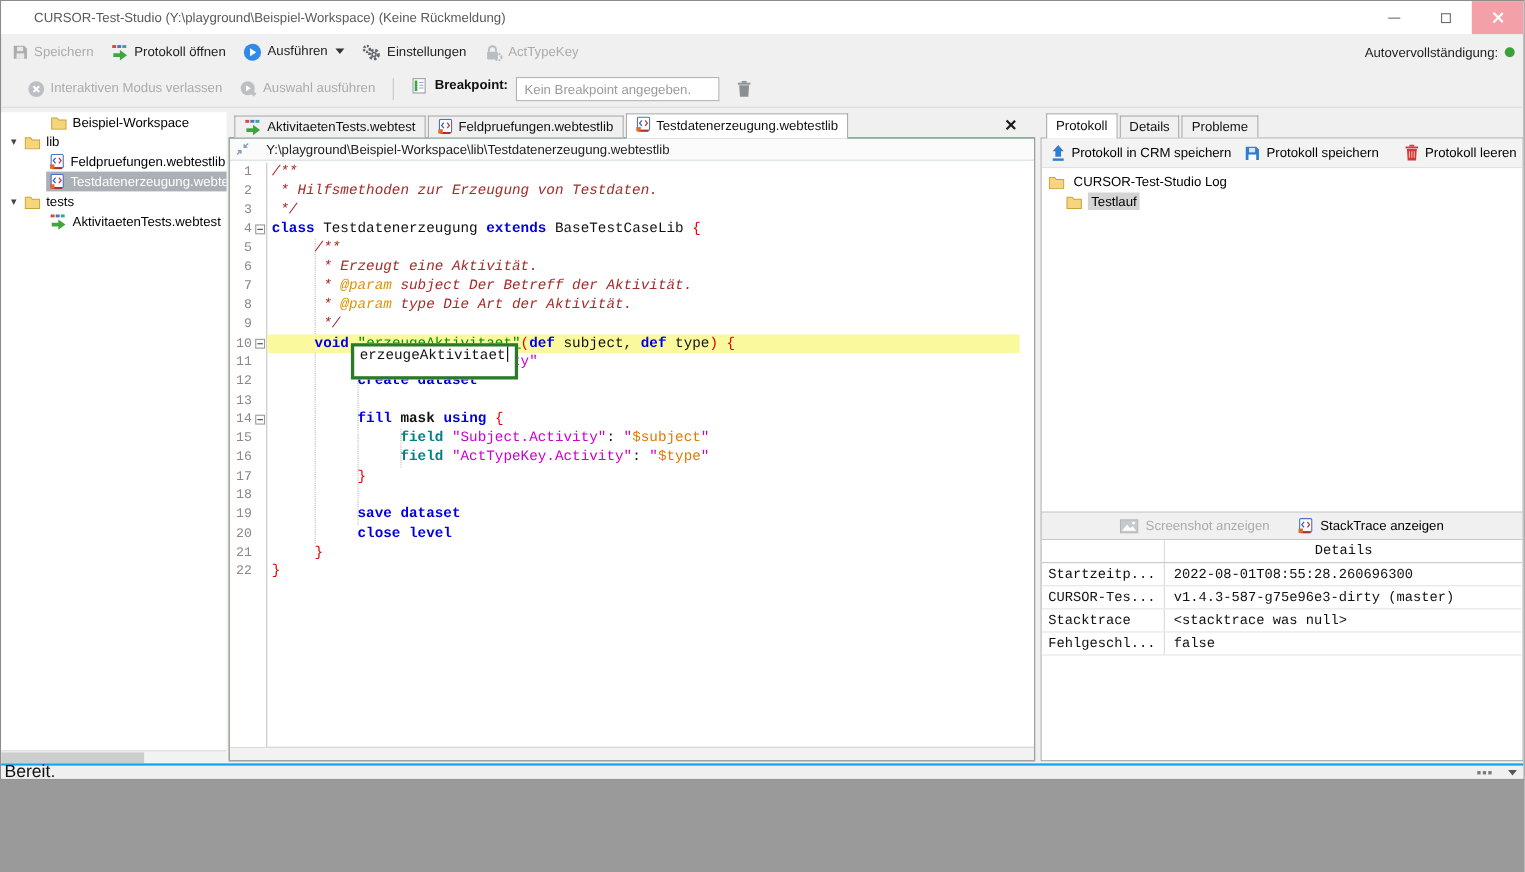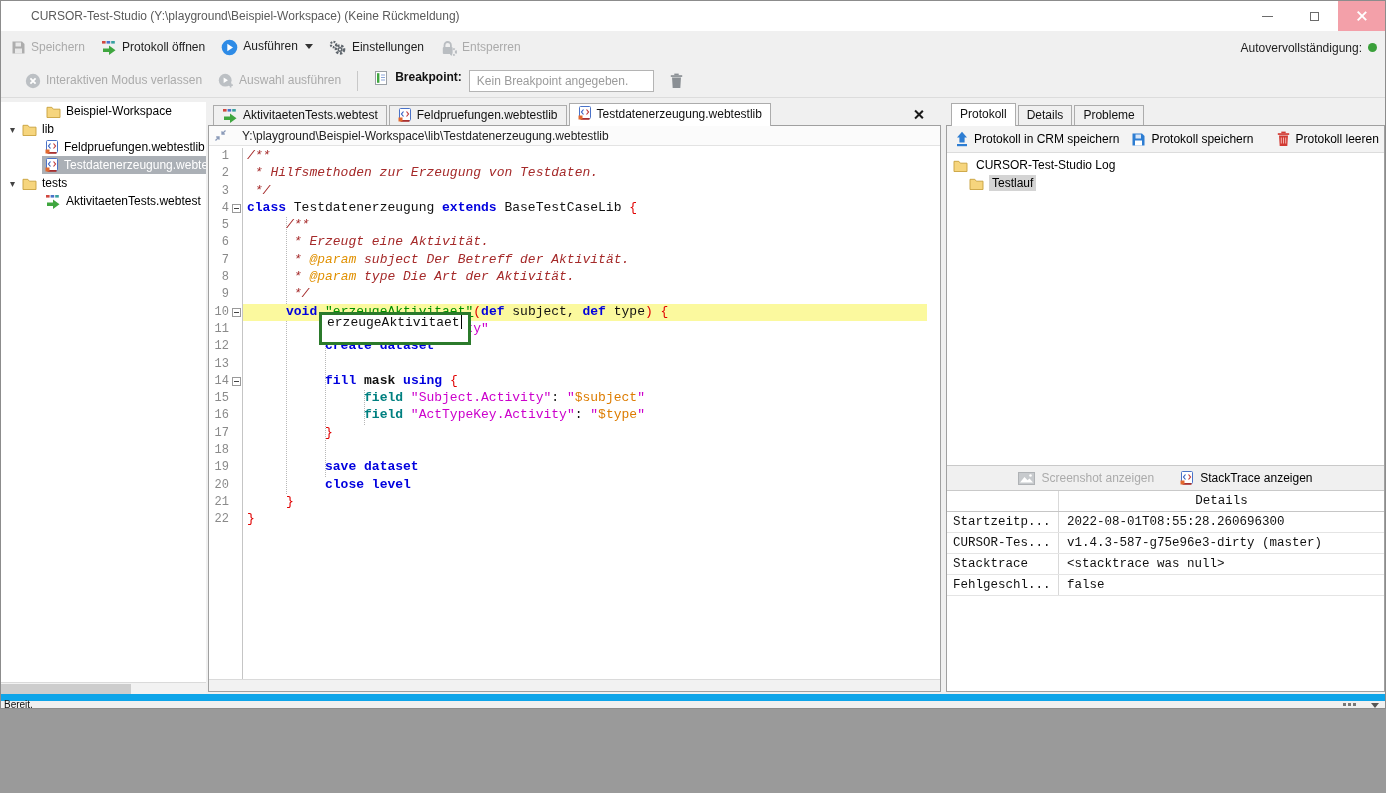--- a/index.html
+++ b/index.html
@@ -99,22 +99,22 @@
   .dbtn.disabled{color:#ABABAB;}
   #details-table{height:200px;background:#fff;font:12.5px "Liberation Mono","DejaVu Sans Mono",monospace;color:#111;overflow:hidden;}
   .dt-header{display:flex;height:21px;border-bottom:1px solid #C6C6C6;align-items:center;}
   .dt-header .k{width:112px;height:100%;border-right:1px solid #D9D9D9;}
   .dt-header .v{flex:1;text-align:center;}
   .dt-row{display:flex;height:21px;border-bottom:1px solid #E4E4E4;align-items:center;}
   .dt-row .k{width:112px;padding-left:6px;height:100%;border-right:1px solid #D9D9D9;display:flex;align-items:center;white-space:nowrap;overflow:hidden;}
   .dt-row .v{flex:1;padding-left:8px;white-space:nowrap;overflow:hidden;}
 
   
-  #statusbar{position:absolute;left:0;right:0;bottom:0;height:14px;background:#F0F0F0;border-top:7px solid #0ea5e9;
-             display:flex;align-items:center;font-size:10px;color:#111;padding:0 6px 0 3px;}
+  #statusbar{position:absolute;left:0;right:0;bottom:0;height:14px;background:#F0F0F0;border-top:2px solid #0ea5e9;
+             display:flex;align-items:center;font-size:16px;color:#111;padding:0 6px 0 3px;}
   #status-right{margin-left:auto;display:flex;align-items:center;gap:14px;}
   .dots{width:14px;height:3px;position:relative;}
   .dots::before{content:"";position:absolute;left:0;top:0;width:3px;height:3px;background:#777;box-shadow:5px 0 0 #777,10px 0 0 #777;}
   .tri-s{width:0;height:0;border:4px solid transparent;border-top:5px solid #555;margin-top:5px;}
 </style>
 </head>
 <body>
 
 <div id="window">
 
@@ -176,21 +176,21 @@
       <span>Einstellungen</span>
     </div>
     <div class="tbtn disabled">
       <span class="icn">
           <svg width="17" height="16" viewBox="0 0 17 16">
             <path d="M4.5 7V5.2a3.2 3.2 0 0 1 6.4 0V7" fill="none" stroke="#B9BDC1" stroke-width="1.8"></path>
             <rect x="2.8" y="7" width="9.8" height="7" rx="1" fill="#B9BDC1"></rect>
             <circle cx="13" cy="12" r="3" fill="none" stroke="#B9BDC1" stroke-width="2" stroke-dasharray="1.6 1.2"></circle>
           </svg>
         </span>
-      <span>Entsperren</span>
+      <span>ActTypeKey</span>
     </div>
     <div id="autocomplete">
       <span>Autovervollständigung:</span>
       <span class="gdot"></span>
     </div>
   </div>
 
   <div id="toolbar2" class="tbar">
     <div class="tbtn disabled">
       <span class="icn">

